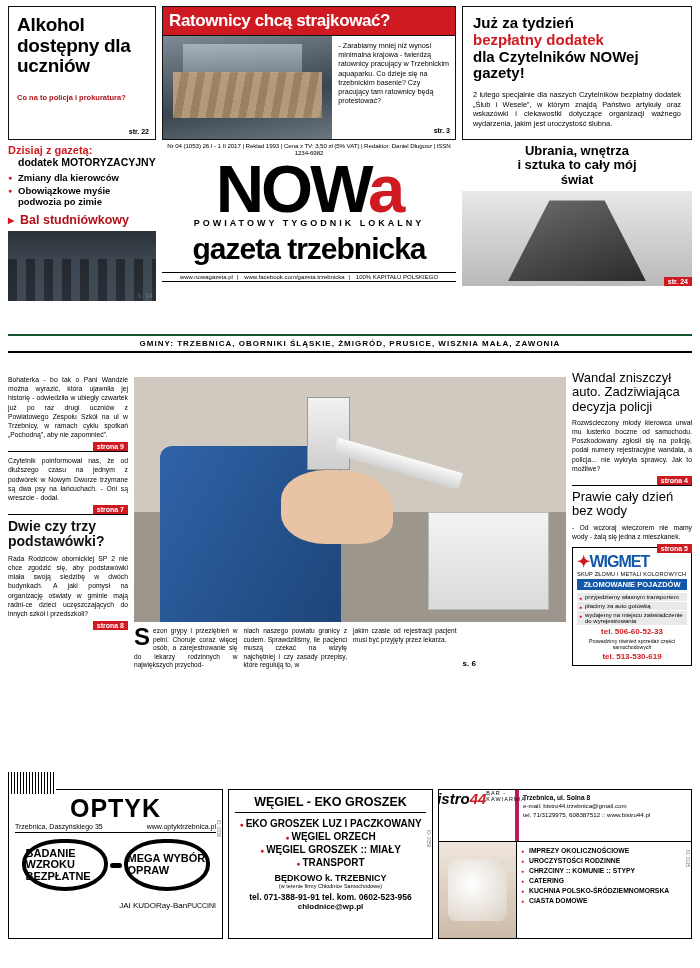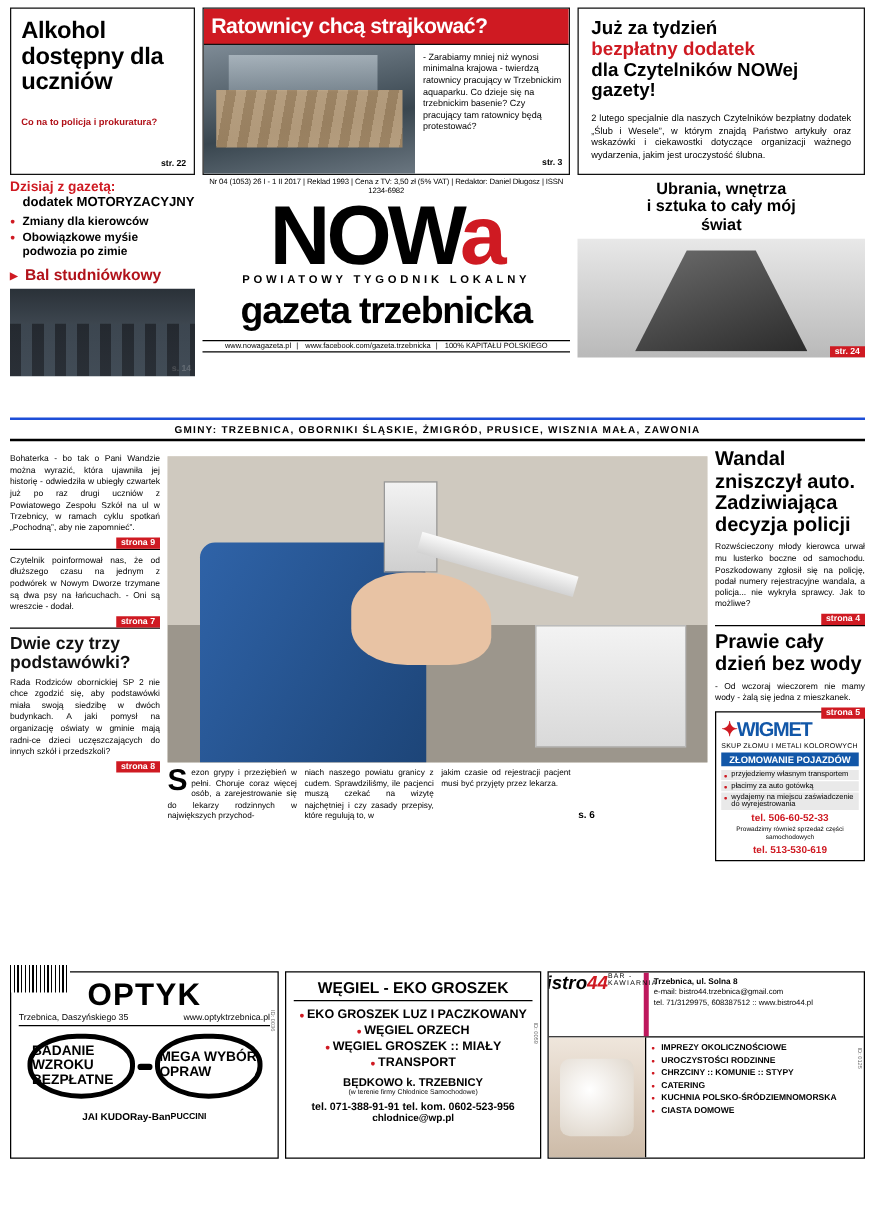--- a/index.html
+++ b/index.html
@@ -70,21 +70,21 @@
   .links span { margin:0 4px; }
 
   .b2-right { width: 230px; text-align:center; position:relative; }
   .b2-right h3 { font-size:13px; font-weight:bold; line-height:1.1; margin-top:4px;}
   .ubr-photo { height:95px; margin-top:4px; background:linear-gradient(#e8e8e8,#b9b9b9); position:relative; overflow:hidden;}
   .ubr-photo:after{content:""; position:absolute; left:20%; top:10%; width:60%; height:85%;
      background: linear-gradient(160deg,#6d6d6d,#2b2b2b); clip-path: polygon(30% 0,70% 0,100% 100%,0 100%);}
   .ubr-photo .str{ position:absolute; right:0; bottom:0; background:#cf1a22; color:#fff; font-size:7px; font-weight:bold; padding:1px 4px;}
 
   
-  .gminy { margin: 4px 8px 0 8px; border-top:2px solid #1d4ed8; border-bottom:2px solid #000;
+  .gminy { margin: 4px 8px 12px 8px; border-top:2px solid #14532d; border-bottom:2px solid #000;
            text-align:center; font-size:8px; font-weight:bold; letter-spacing:1px; padding:3px 0;}
 
   
   .main { display:flex; padding: 6px 8px 0 8px; gap:6px; height: 420px; }
   .col-left { width: 120px; }
   .col-left h4 { font-size:14px; font-weight:bold; line-height:1.1; color:#111; }
   .col-left p { font-size:6.8px; line-height:1.35; text-align:justify; margin-top:4px; }
   .col-left .more { font-size:7px; font-weight:bold; color:#fff; background:#cf1a22;
                     display:inline-block; padding:1px 4px; float:right; margin-top:3px;}
   .hr-thin { border-top:1px solid #000; margin:6px 0 4px 0; clear:both;}
@@ -104,21 +104,21 @@
   .mainphoto .syr{position:absolute;left:46%;top:32%;width:30%;height:7%;
       background:linear-gradient(#fafafa,#d2d2d2);transform:rotate(16deg);}
   .mainphoto .box{position:absolute;right:4%;top:55%;width:28%;height:40%;
       background:linear-gradient(#f3f3f3,#d9d9d9);border:1px solid #bbb;}
   .lead { display:flex; gap:6px; margin-top:5px; }
   .lead .dropcap { font-size:24px; font-weight:bold; line-height:0.8; float:left; padding-right:3px;}
   .lead div { font-size:6.6px; line-height:1.3; text-align:justify; flex:1;}
   .lead .pg { font-size:8px; font-weight:bold; align-self:flex-end; }
 
   .col-right { width: 120px; }
-  .col-right h4 { font-size:16px; font-weight:bold; line-height:1.1; }
+  .col-right h4 { font-size:13px; font-weight:normal; line-height:1.1; }
   .col-right p { font-size:6.8px; line-height:1.35; text-align:justify; margin-top:4px;}
   .col-right .more { font-size:7px; font-weight:bold; color:#fff; background:#cf1a22;
                      display:inline-block; padding:1px 4px; float:right; margin-top:3px;}
   .wigmet { border:1px solid #000; margin-top:6px; padding:4px; }
   .wigmet .logo { font-size:16px; font-weight:bold; color:#1257a8; letter-spacing:-1px; }
   .wigmet .logo .star { color:#cf1a22; }
   .wigmet .sub { font-size:5.6px; letter-spacing:0.2px; }
   .wigmet .zlom { background:#1257a8; color:#fff; font-size:7.5px; font-weight:bold; text-align:center; padding:1px 0; margin-top:2px;}
   .wigmet ul { list-style:none; margin-top:3px;}
   .wigmet ul li { font-size:6px; background:#e9e9e9; margin-bottom:1px; padding:1px 2px 1px 8px; position:relative;}
@@ -130,21 +130,21 @@
   .ads { display:flex; padding: 4px 8px 6px 8px; gap:5px; height: 160px; }
   .ad { border:1px solid #000; position:relative; overflow:hidden; background:#fff; }
   .ad-optyk { width: 215px; padding:4px 6px; }
   .ad-optyk .name { font-size:25px; font-weight:bold; letter-spacing:1px; text-align:center;}
   .ad-optyk .addr { font-size:7px; text-align:center; display:flex; justify-content:space-between; border-bottom:1px solid #000; padding-bottom:2px;}
   .glasses { display:flex; justify-content:center; align-items:center; gap:2px; margin-top:6px;}
   .lens { width:86px; height:52px; border:4px solid #000; border-radius:46% 46% 50% 50%;
           display:flex; flex-direction:column; justify-content:center; align-items:center;
           font-size:11px; font-weight:bold; line-height:1.05;}
   .bridge { width:12px; height:5px; background:#000; border-radius:3px;}
-  .ad-optyk .brands { display:flex; justify-content:center; align-items:center; margin-top:10px; font-size:8px; font-weight:bold;}
+  .ad-optyk .brands { display:flex; justify-content:flex-end; align-items:center; margin-top:10px; font-size:8px; font-weight:normal;}
   .ad-optyk .brands .puccini{ font-size:7px; }
 
   .ad-wegiel { width: 205px; padding:5px 6px; text-align:center; }
   .ad-wegiel h5 { font-size:12.5px; font-weight:bold; border-bottom:1px solid #000; padding-bottom:3px;}
   .ad-wegiel ul { list-style:none; margin-top:4px; }
   .ad-wegiel ul li { font-size:10px; font-weight:bold; padding:1px 0; }
   .ad-wegiel ul li:before{ content:"● "; color:#cf1a22; font-size:7px;}
   .ad-wegiel .place { font-size:9px; font-weight:bold; margin-top:4px;}
   .ad-wegiel .tel { font-size:8.5px; font-weight:bold; margin-top:3px;}
   .ad-wegiel .mail { font-size:8px; font-weight:bold; }

